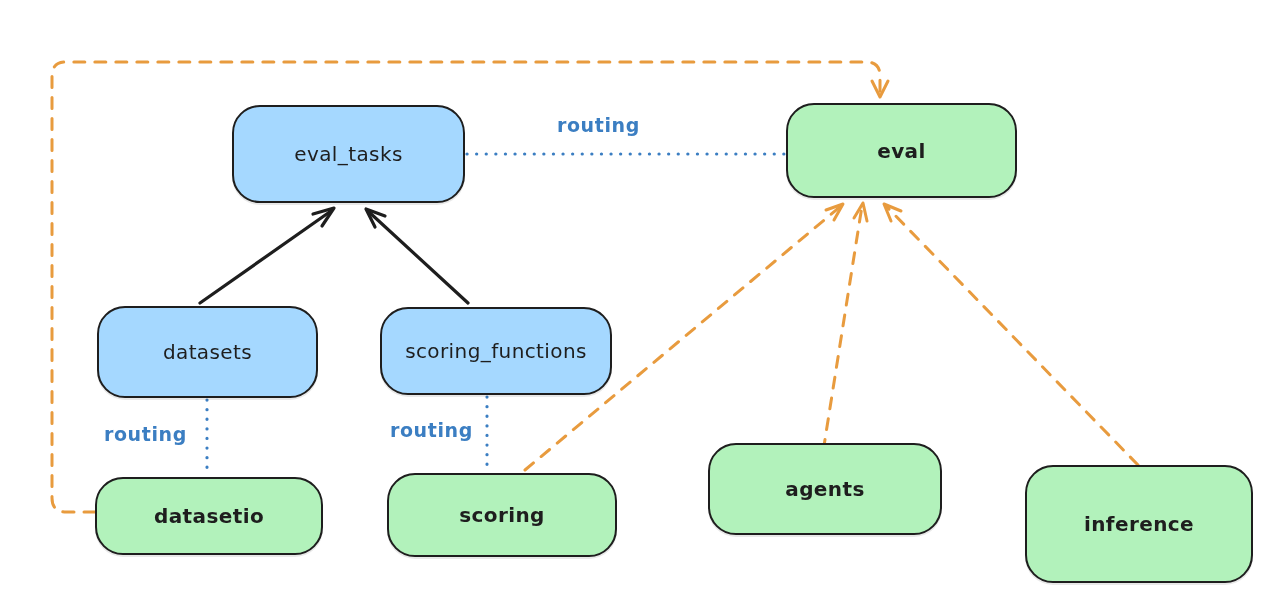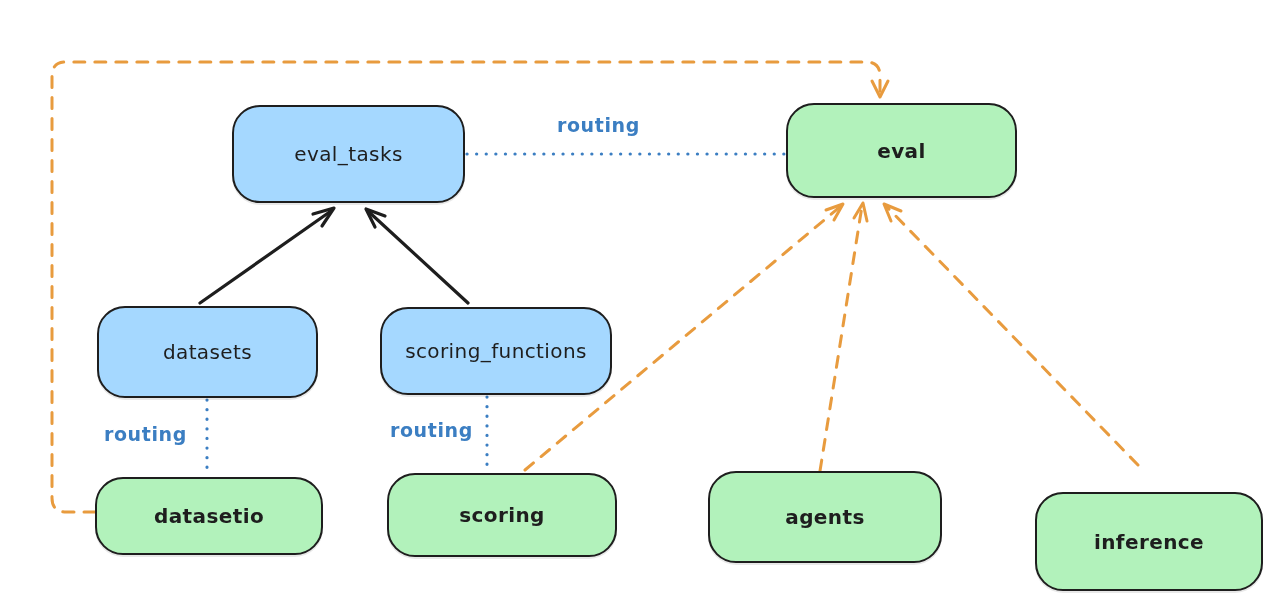--- a/index.html
+++ b/index.html
@@ -78,22 +78,22 @@
   }
   .node.blue  { background: var(--node-blue-fill); }
   .node.green { background: var(--node-green-fill); font-weight: bold; }
 
   #n-eval_tasks        { left: 232px; top: 105px; width: 233px; height: 98px; }
   #n-eval              { left: 786px; top: 103px; width: 231px; height: 95px; }
   #n-datasets          { left:  97px; top: 306px; width: 221px; height: 92px; }
   #n-scoring_functions { left: 380px; top: 307px; width: 232px; height: 88px; }
   #n-datasetio         { left:  95px; top: 477px; width: 228px; height: 78px; }
   #n-scoring           { left: 387px; top: 473px; width: 230px; height: 84px; }
-  #n-agents            { left: 708px; top: 471px; width: 234px; height: 92px; }
-  #n-inference         { left: 1025px; top: 492px; width: 228px; height: 99px; margin-left: 10px; }
+  #n-agents            { left: 708px; top: 443px; width: 234px; height: 92px; }
+  #n-inference         { left: 1025px; top: 465px; width: 228px; height: 118px; }
 
   .edge-label {
     position: absolute;
     color: var(--routing-blue);
     font-size: 19px;
     font-weight: bold;
     letter-spacing: 0.6px;
     text-align: left;
   }
   #lbl-routing-top      { left: 557px; top: 114px; width: 120px; }

